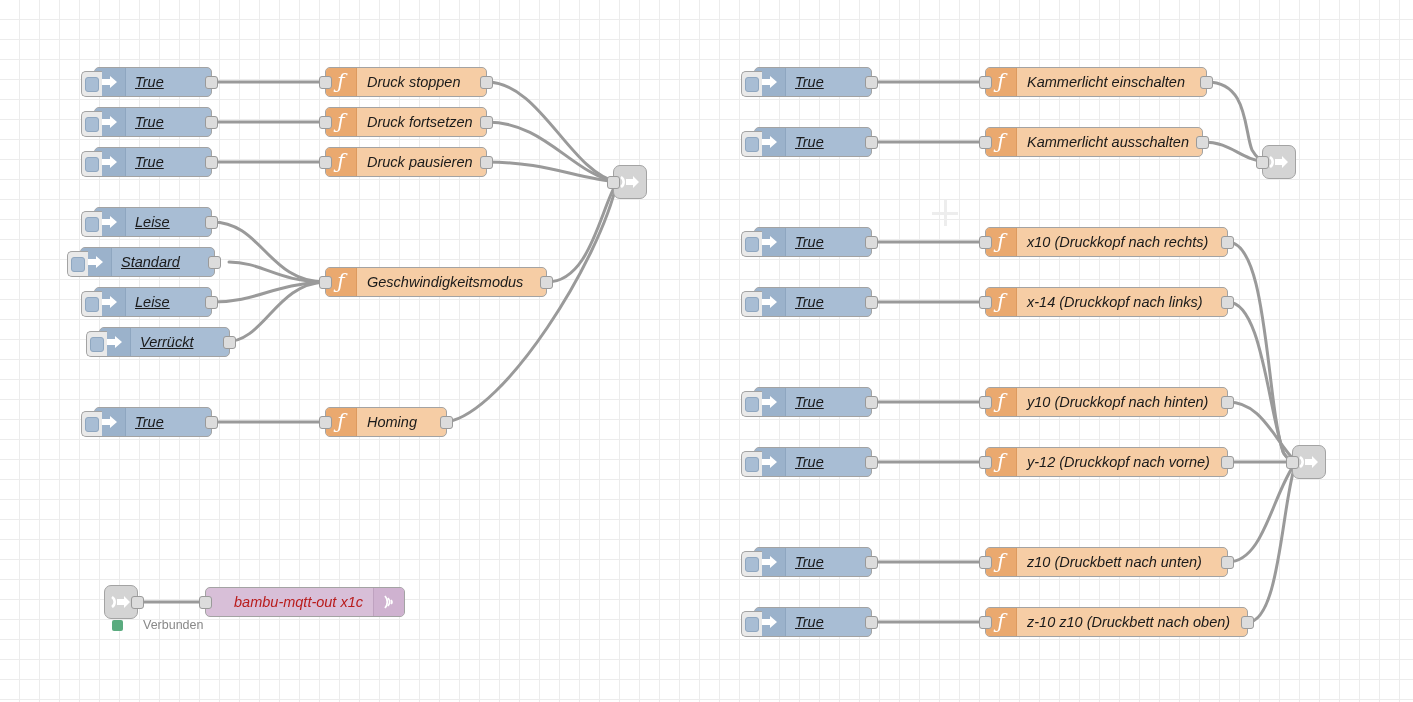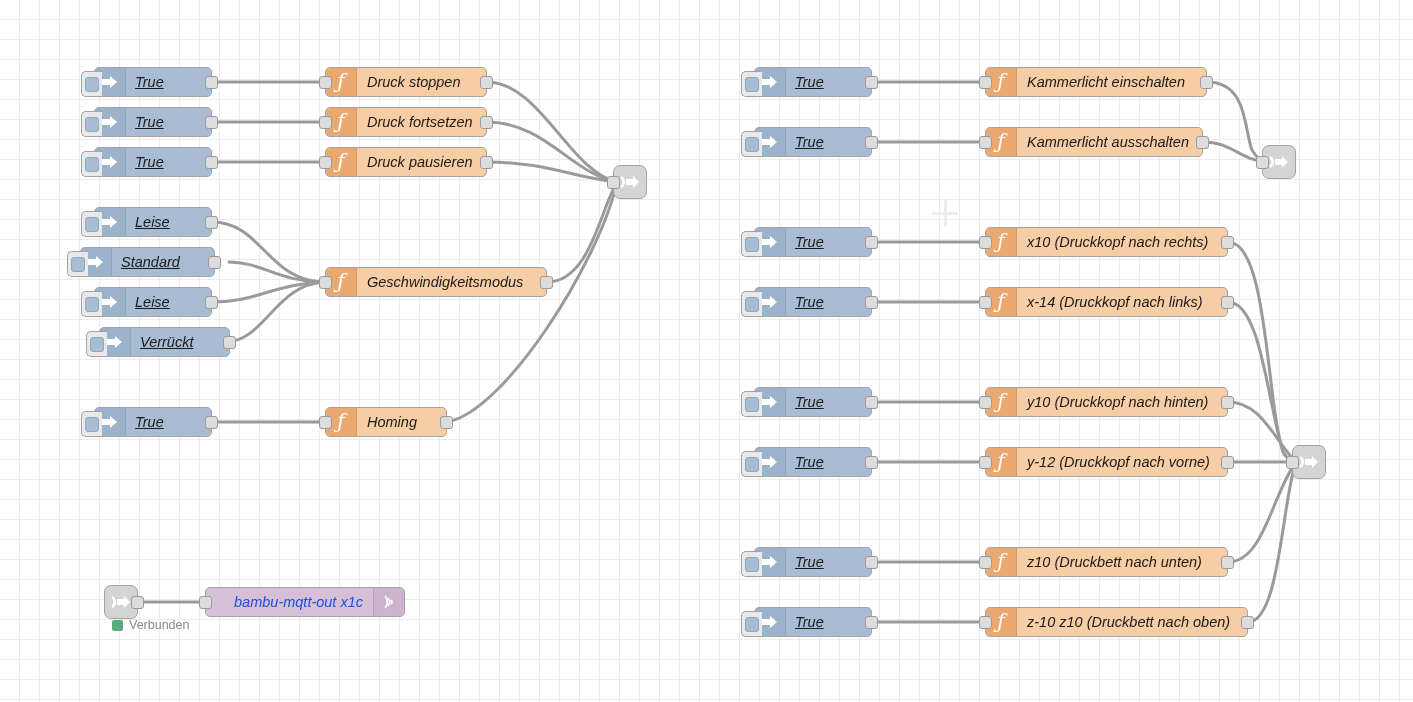--- a/index.html
+++ b/index.html
@@ -143,21 +143,21 @@
   
   .mqtt {
     background: #d8bfd8;
     border: 1px solid #a3a3a3;
   }
   .mqtt .label {
     padding-left: 12px;
     padding-right: 10px;
     font-size: 14.5px;
     font-style: italic;
-    color: #1d4ed8;
+    color: #b91c1c;
     white-space: nowrap;
     text-align: right;
     flex: 1;
   }
   .mqtt .icon-box {
     width: 30px;
     height: 100%;
     background: #cfb2d0;
     border-radius: 0 4px 4px 0;
     border-left: 1px solid #bfa2c0;
@@ -177,20 +177,21 @@
   .status .dot {
     width: 11px;
     height: 11px;
     border-radius: 2px;
     background: #5aab7f;
   }
   .status .stext {
     font-size: 12.5px;
     color: #888888;
     white-space: nowrap;
+    margin-left: 14px;
   }
 
   
   .port {
     position: absolute;
     width: 13px;
     height: 13px;
     border-radius: 3px;
     background: #dcdcdc;
     border: 1px solid #9a9a9a;

